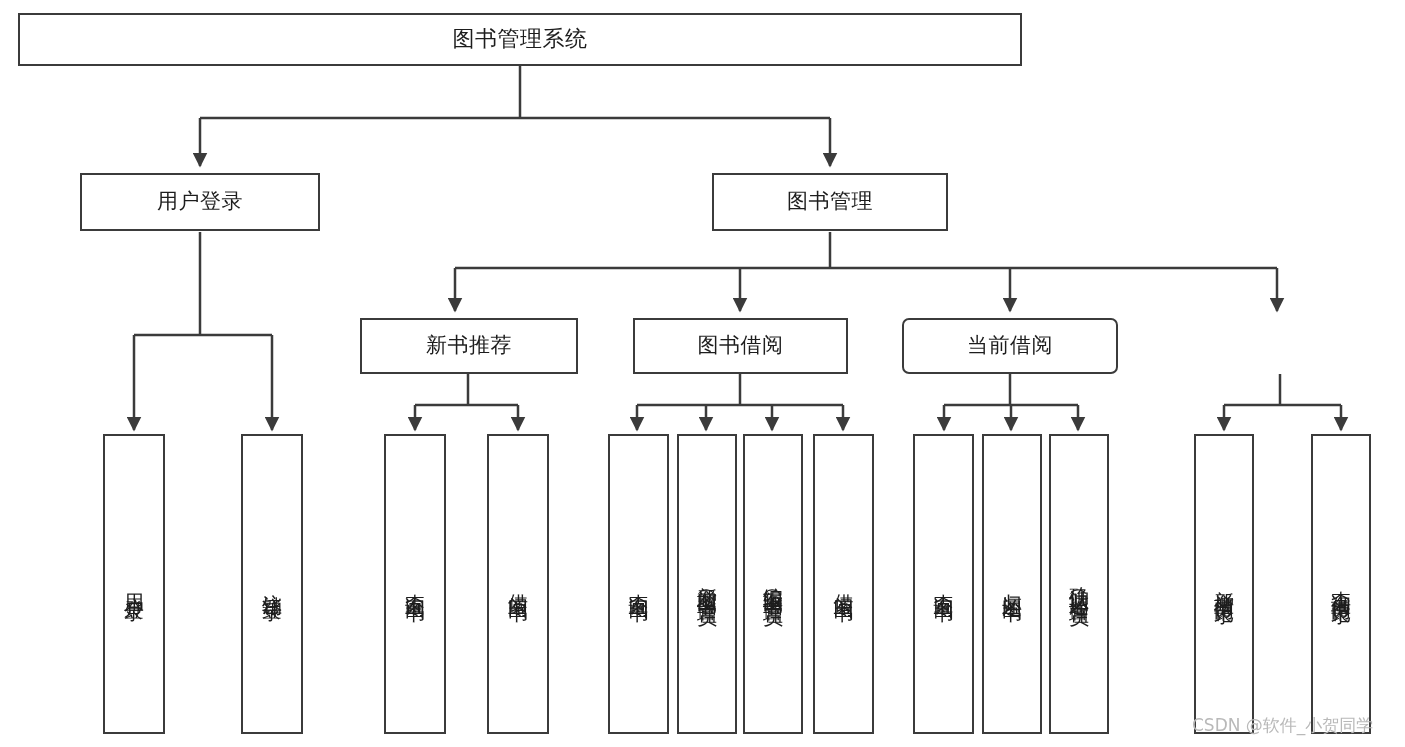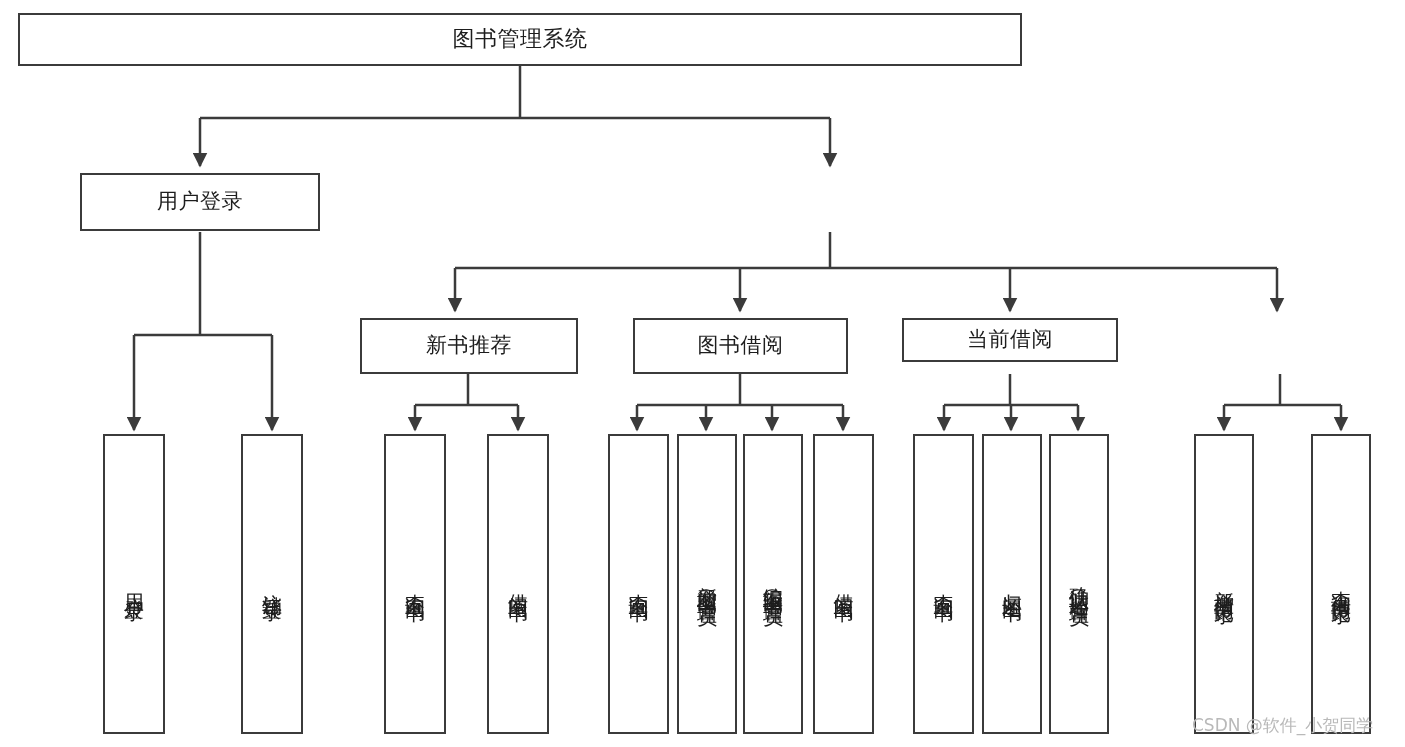--- a/index.html
+++ b/index.html
@@ -117,24 +117,25 @@
       <path d="M 1280 374 L 1280 405"></path>
       <path d="M 1224 405 L 1341 405"></path>
       <path d="M 1224 405 L 1224 430" marker-end="url(#arrow)"></path>
       <path d="M 1341 405 L 1341 430" marker-end="url(#arrow)"></path>
     </g>
   </svg>
 
   <div class="node horiz root" style="left:18px; top:13px; width:1004px; height:53px;">图书管理系统</div>
 
   <div class="node horiz" style="left:80px; top:173px; width:240px; height:58px;">用户登录</div>
+  <div class="node horiz" style="left:712px; top:173px; width:236px; height:58px;">图书管理</div>
 
   <div class="node horiz" style="left:633px; top:318px; width:215px; height:56px;">图书借阅</div>
   <div class="node horiz" style="left:360px; top:318px; width:218px; height:56px;">新书推荐</div>
-  <div class="node horiz" style="left:902px; top:318px; width:216px; height:44px;">当前借阅</div>
+  <div class="node horiz" style="left:902px; top:318px; width:216px; height:56px;border-radius:7px;">当前借阅</div>
 
   <div class="node vert" style="left:103px; top:434px; width:62px; height:300px;">
     <span>用户登录</span>
   </div>
   <div class="node vert" style="left:241px; top:434px; width:62px; height:300px;">
     <span>注销登录</span>
   </div>
 
   <div class="node vert" style="left:384px; top:434px; width:62px; height:300px;">
     <span>查询图书</span>

